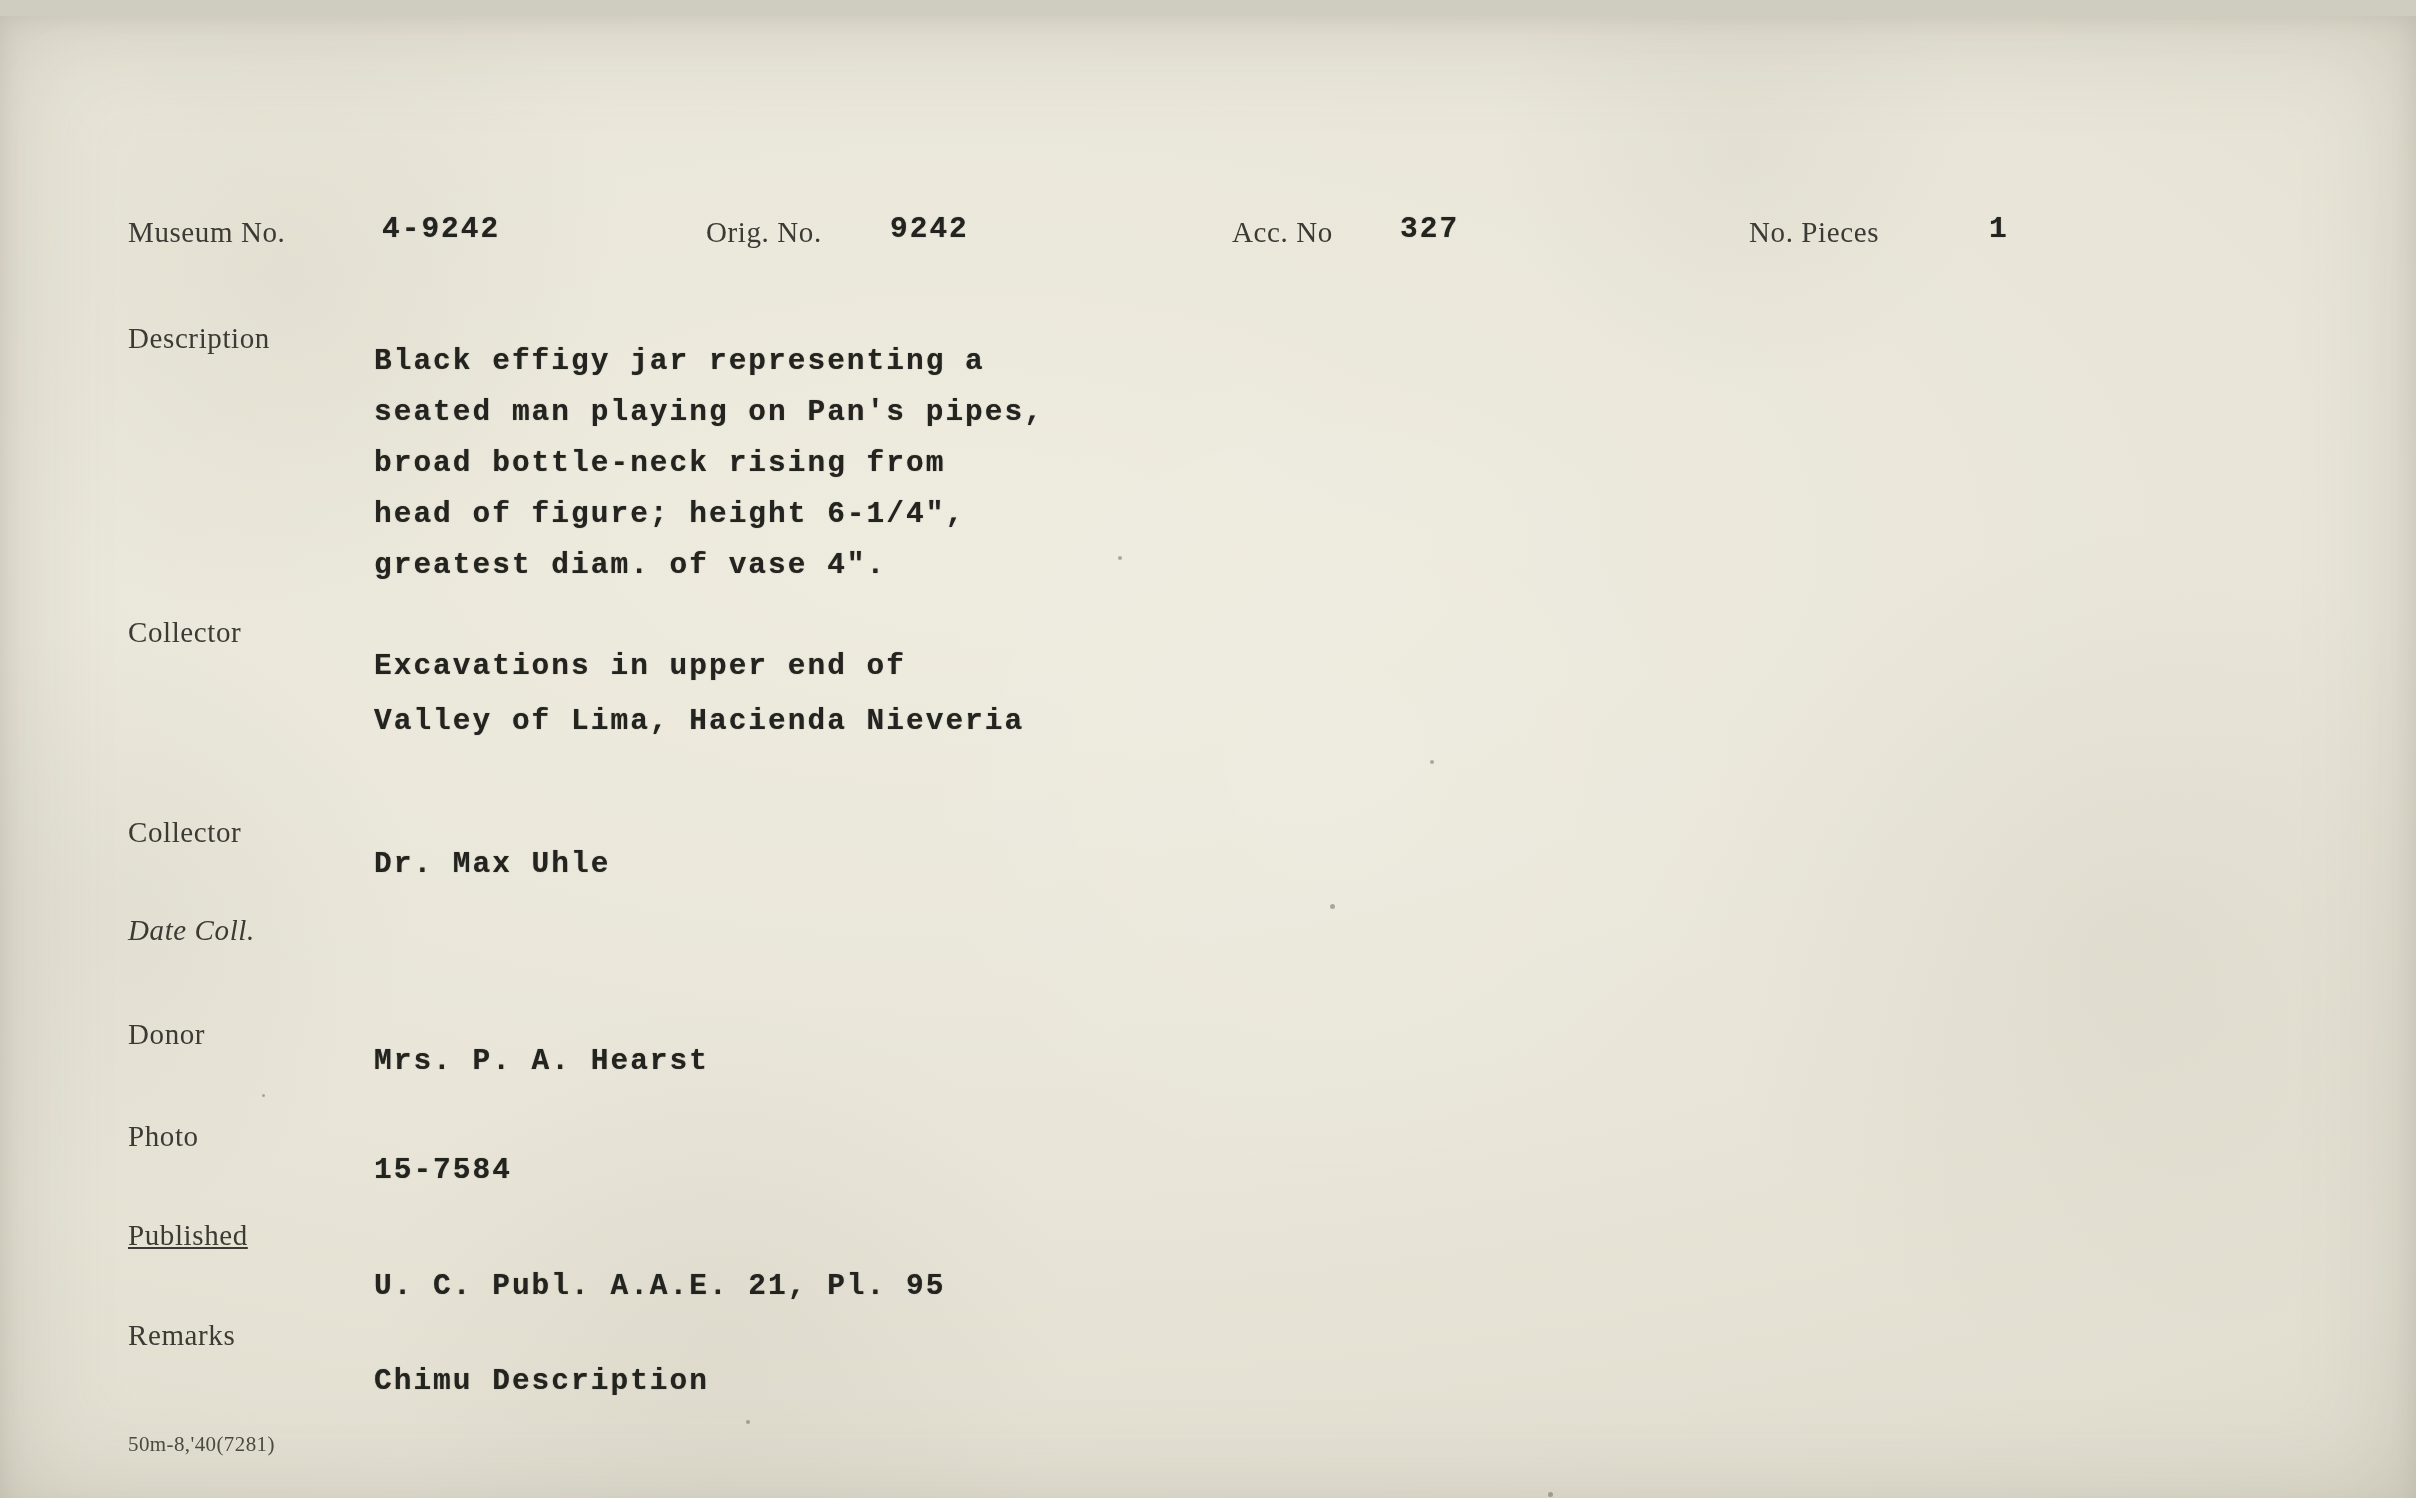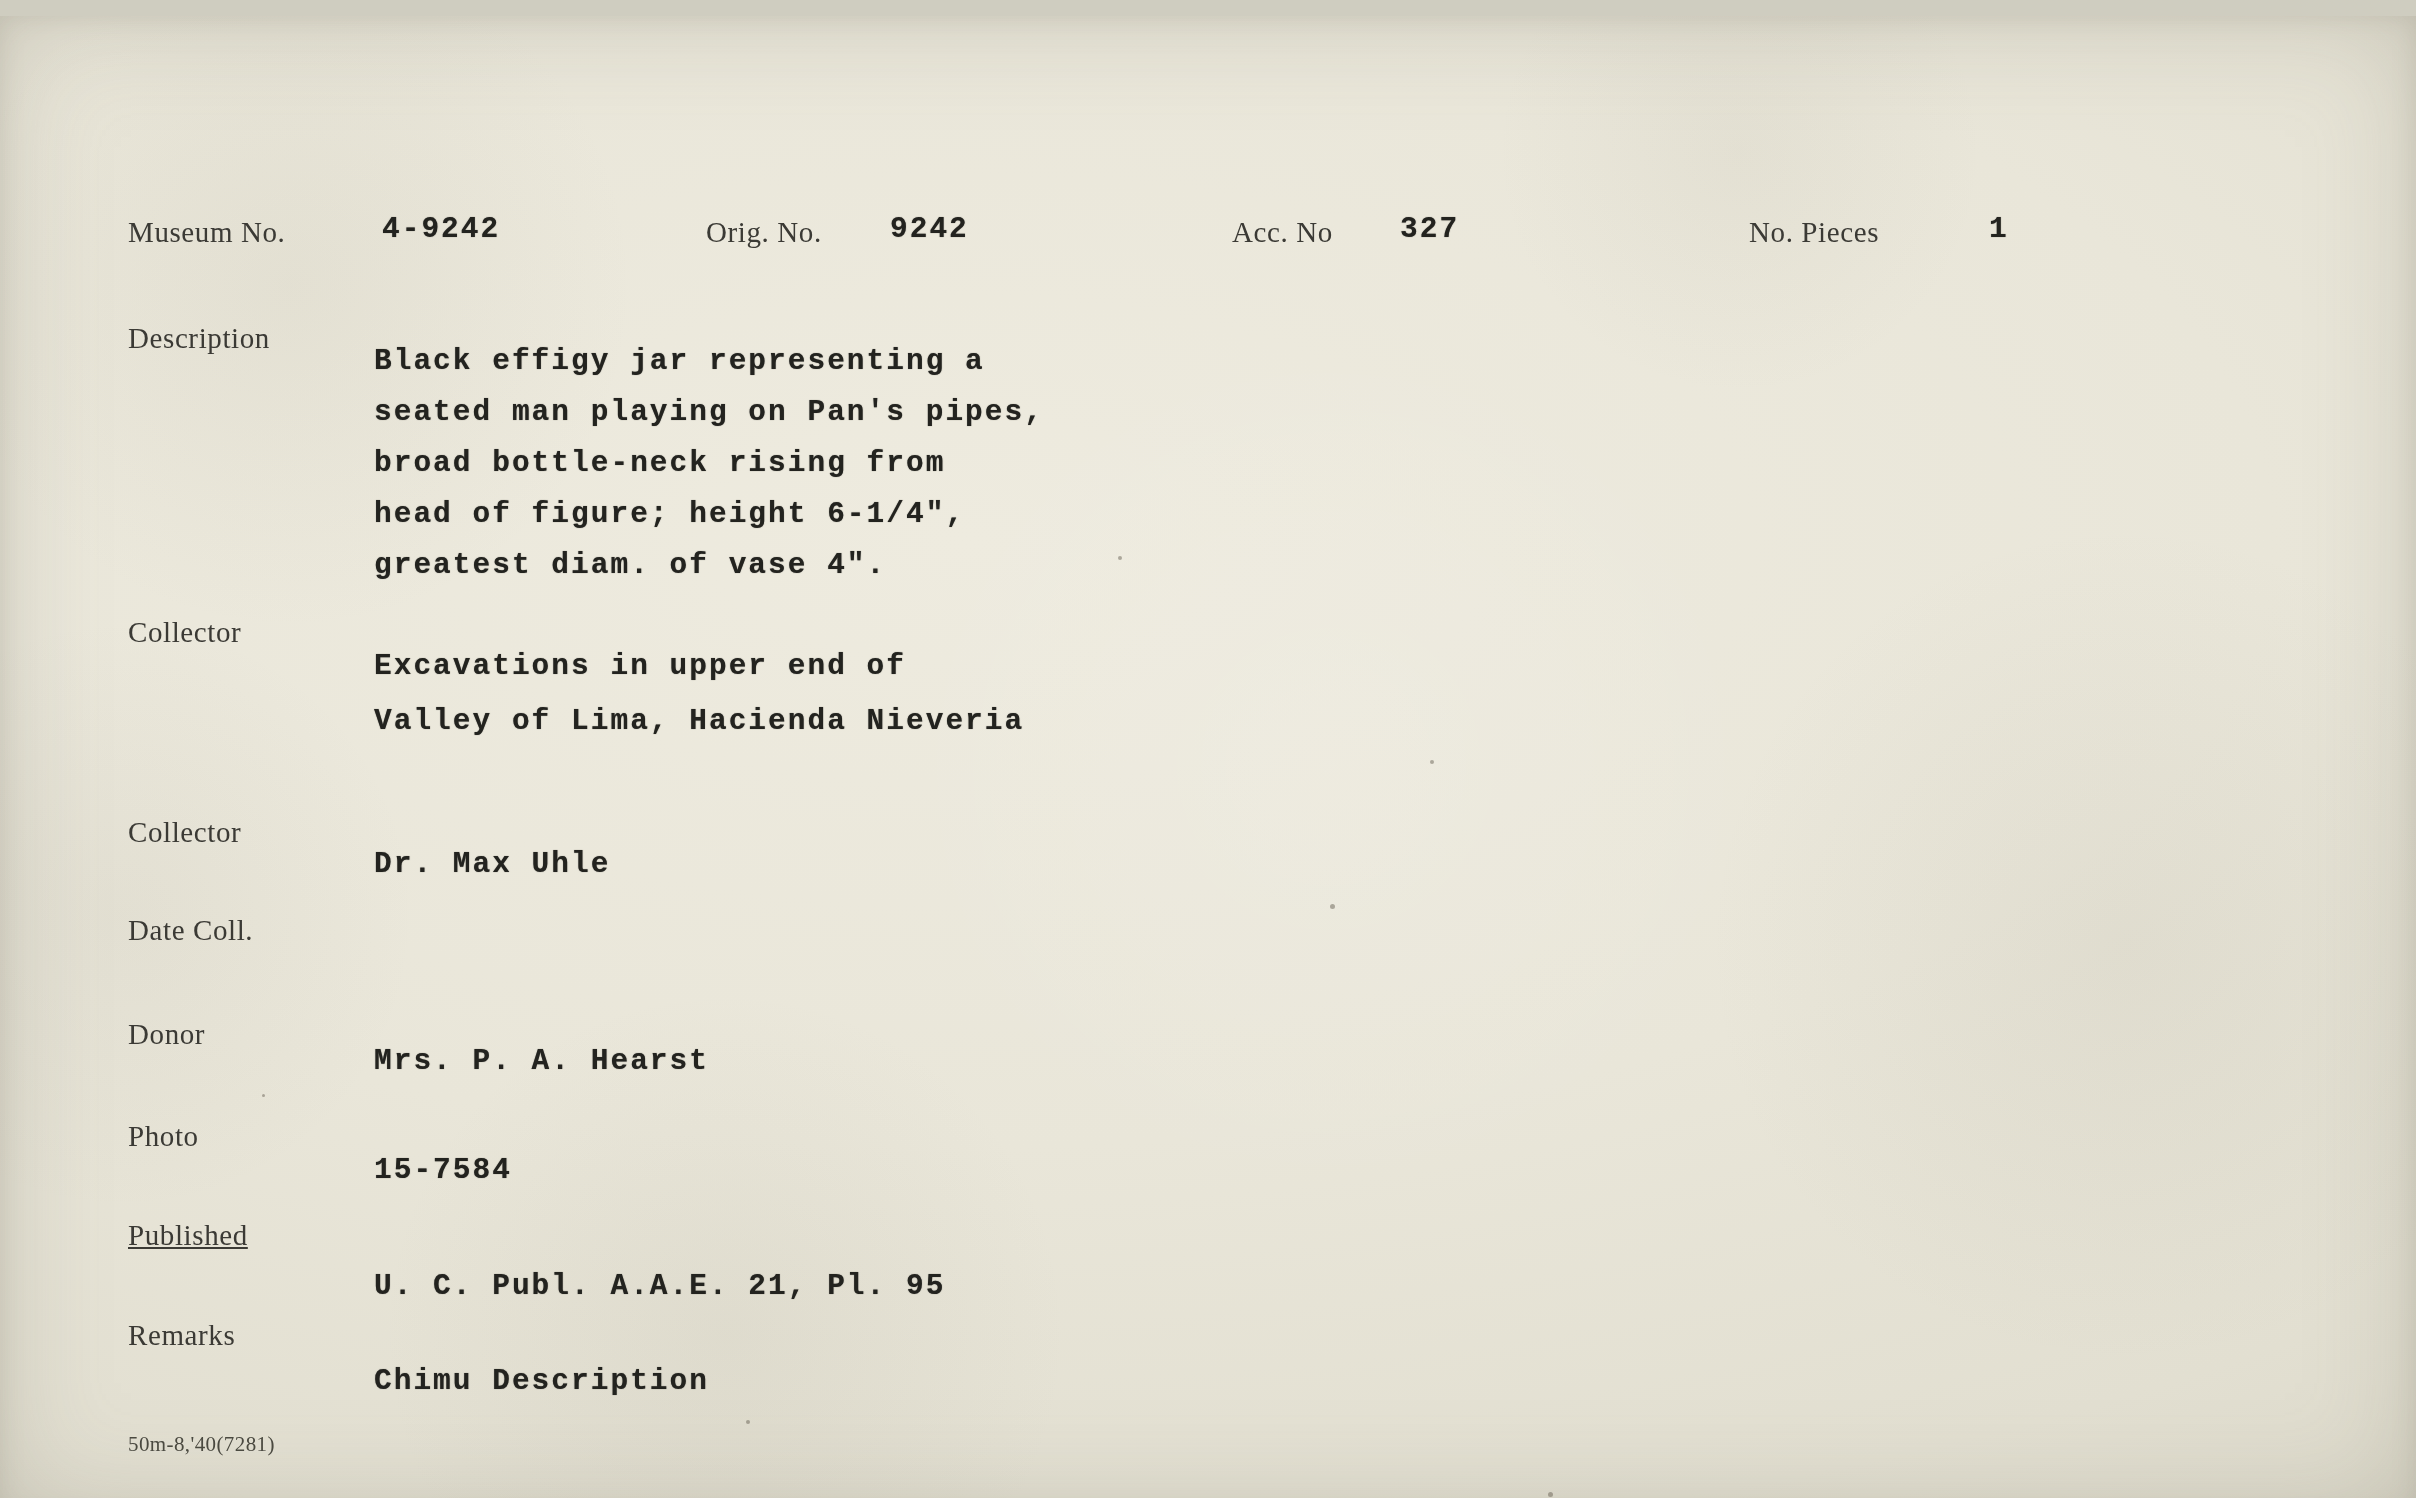--- a/index.html
+++ b/index.html
@@ -119,21 +119,21 @@
   <div class="type line" style="left:360px; top:473px;">head of figure; height 6-1/4",</div>
   <div class="type line" style="left:360px; top:524px;">greatest diam. of vase 4".</div>
 
   <div class="label" style="left:128px; top:600px;">Collector</div>
   <div class="type line" style="left:360px; top:625px;">Excavations in upper end of</div>
   <div class="type line" style="left:360px; top:680px;">Valley of Lima, Hacienda Nieveria</div>
 
   <div class="label" style="left:128px; top:800px;">Collector</div>
   <div class="type" style="left:360px; top:831px;">Dr. Max Uhle</div>
 
-  <div class="label" style="left:128px; top:898px;">Date Coll.</div>
+  <div class="label" style="left:128px; top:898px;font-style:italic;">Date Coll.</div>
   <div class="type" style="left:360px; top:898px;"></div>
 
   <div class="label" style="left:128px; top:1002px;">Donor</div>
   <div class="type" style="left:360px; top:1028px;">Mrs. P. A. Hearst</div>
 
   <div class="label" style="left:128px; top:1104px;">Photo</div>
   <div class="type" style="left:360px; top:1137px;">15-7584</div>
 
   <div class="label" style="left:128px; top:1203px;text-decoration:underline;">Published</div>
   <div class="type" style="left:360px; top:1253px;">U. C. Publ. A.A.E. 21, Pl. 95</div>

